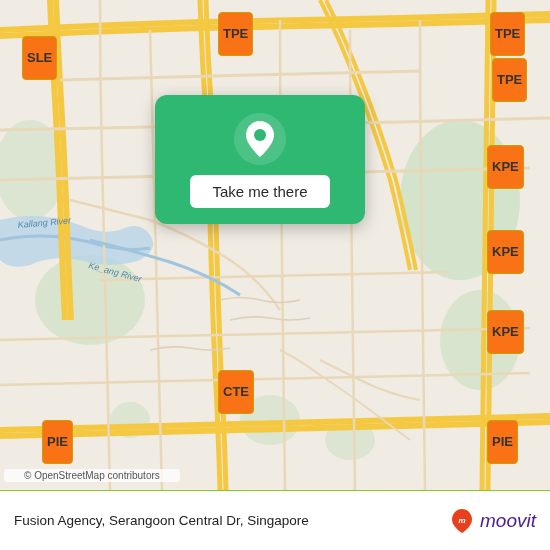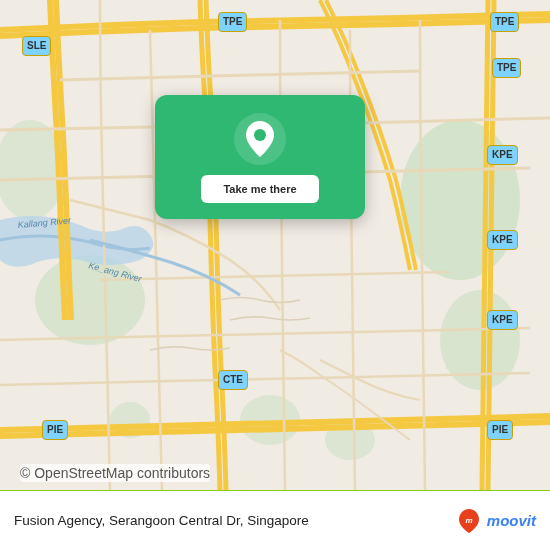--- a/index.html
+++ b/index.html
@@ -47,22 +47,22 @@
       height: 52px;
       margin-bottom: 10px;
     }
 
     .take-me-there-btn {
       background: white;
       color: #2a2a2a;
       border: none;
       border-radius: 6px;
       padding: 8px 22px;
-      font-size: 11px;
-      font-weight: 700;
+      font-size: 15px;
+      font-weight: 400;
       cursor: pointer;
       white-space: nowrap;
     }
 
     
     #bottom-bar {
       width: 550px;
       height: 60px;
       background: white;
       display: flex;
@@ -85,48 +85,48 @@
       gap: 4px;
       flex-shrink: 0;
     }
 
     .moovit-pin {
       width: 28px;
       height: 28px;
     }
 
     .moovit-text {
-      font-size: 15px;
-      font-weight: 700;
-      color: #3b82f6;
+      font-size: 19px;
+      font-weight: 400;
+      color: #4c1d95;
       font-style: italic;
     }
 
     
     .osm-copyright {
       position: absolute;
       bottom: 8px;
-      left: 20px;
-      font-size: 14px;
+      left: 4px;
+      font-size: 10px;
       color: #555;
       background: rgba(255,255,255,0.75);
-      padding: 1px 0;
+      padding: 1px 20px;
       border-radius: 3px;
     }
 
     
     .highway-badge {
       position: absolute;
-      background: #7dd3fc;
+      background: #f97316;
       border: 1.5px solid #c8a000;
       border-radius: 4px;
-      font-size: 10px;
+      font-size: 13px;
       font-weight: bold;
       color: #333;
-      padding: 3px 4px;
+      padding: 13px 4px;
       line-height: 1.2;
     }
   </style>
 </head>
 <body>
 
 <div id="map-container">
 
   <svg class="map-svg" viewBox="0 0 550 490" xmlns="http://www.w3.org/2000/svg">
 

